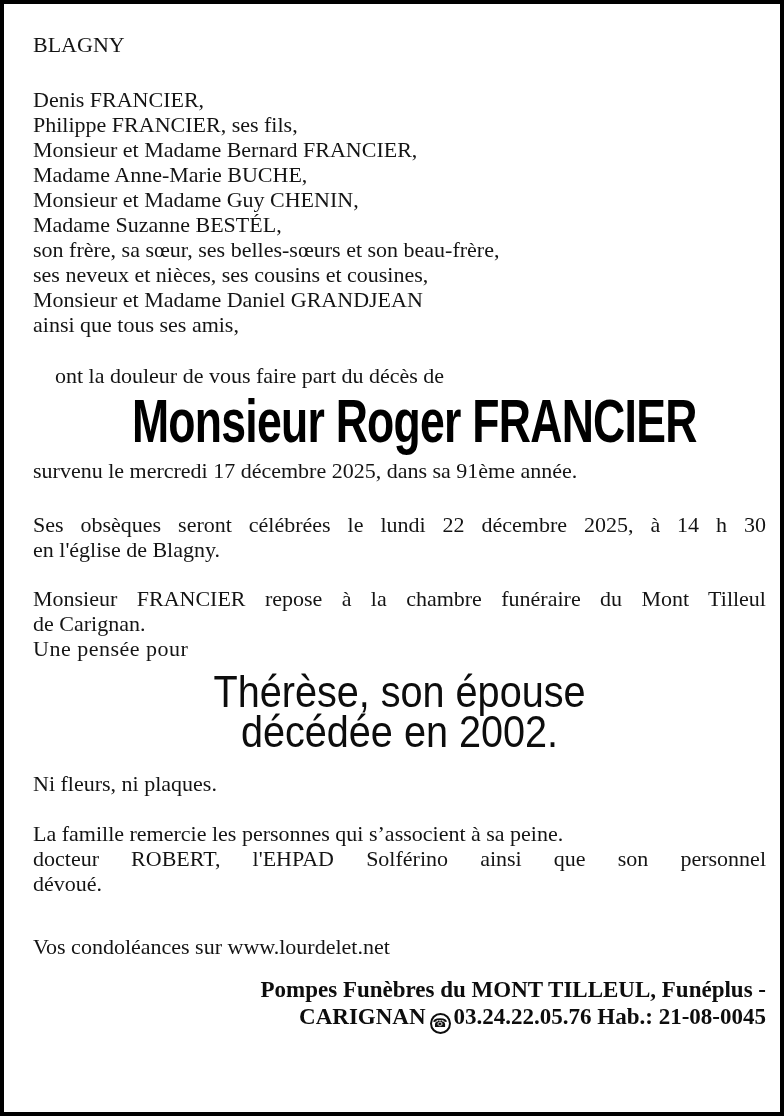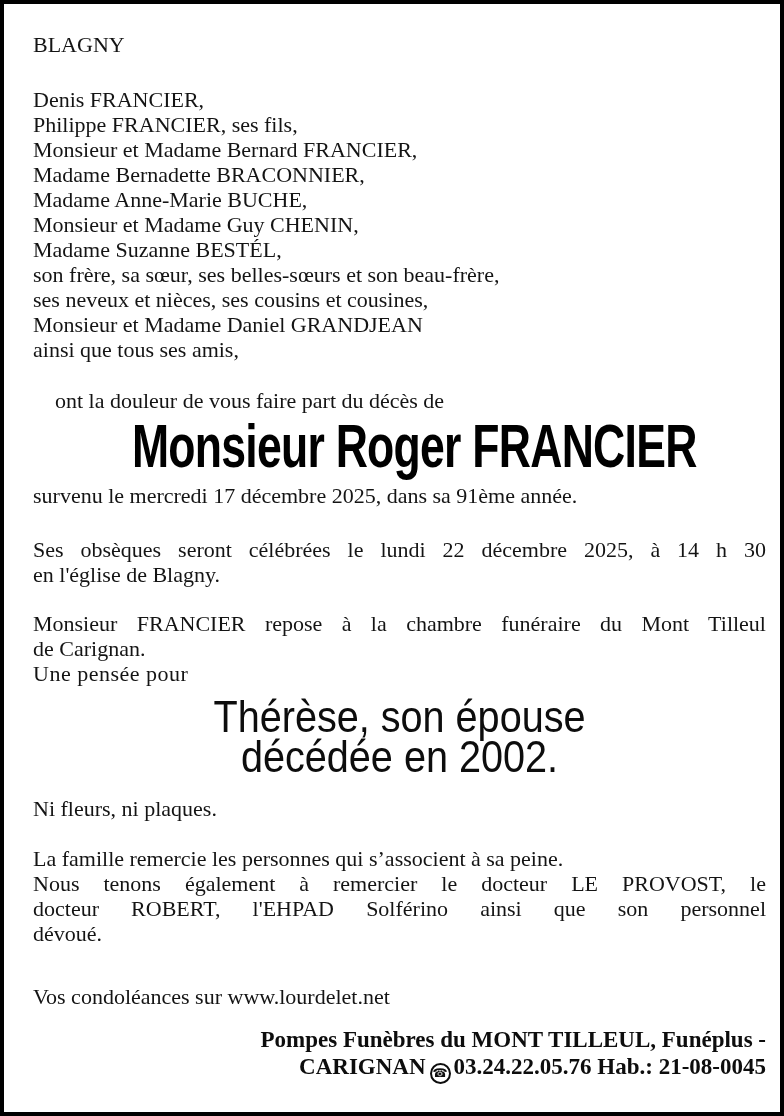--- a/index.html
+++ b/index.html
@@ -90,21 +90,20 @@
 <body>
 
 <div class="sheet">
 
   <div class="line">BLAGNY</div>
 
   <div class="family-block">
     <div class="line">Denis FRANCIER,</div>
     <div class="line">Philippe FRANCIER, ses fils,</div>
     <div class="line">Monsieur et Madame Bernard FRANCIER,</div>
-    <div class="line">Madame Bernadette BRACONNIER,</div>
     <div class="line">Madame Anne-Marie BUCHE,</div>
     <div class="line">Monsieur et Madame Guy CHENIN,</div>
     <div class="line">Madame Suzanne BESTÉL,</div>
     <div class="line">son frère, sa sœur, ses belles-sœurs et son beau-frère,</div>
     <div class="line">ses neveux et nièces, ses cousins et cousines,</div>
     <div class="line">Monsieur et Madame Daniel GRANDJEAN</div>
     <div class="line">ainsi que tous ses amis,</div>
   </div>
 
   <div class="line announcement">ont la douleur de vous faire part du décès de</div>
@@ -127,21 +126,20 @@
 
   <div class="tribute">
     <div>Thérèse, son épouse</div>
     <div>décédée en 2002.</div>
   </div>
 
   <div class="line no-flowers">Ni fleurs, ni plaques.</div>
 
   <div class="thanks-block">
     <div class="line">La famille remercie les personnes qui s’associent à sa peine.</div>
-    <div class="just">Nous tenons également à remercier le docteur LE PROVOST, le</div>
     <div class="just">docteur ROBERT, l'EHPAD Solférino ainsi que son personnel</div>
     <div class="line">dévoué.</div>
   </div>
 
   <div class="line condolences">Vos condoléances sur www.lourdelet.net</div>
 
   <div class="footer">
     <div>Pompes Funèbres du MONT TILLEUL, Funéplus -</div>
     <div>
       <span>CARIGNAN</span><span class="phone-circle">☎</span><span>03.24.22.05.76 Hab.: 21-08-0045</span>

